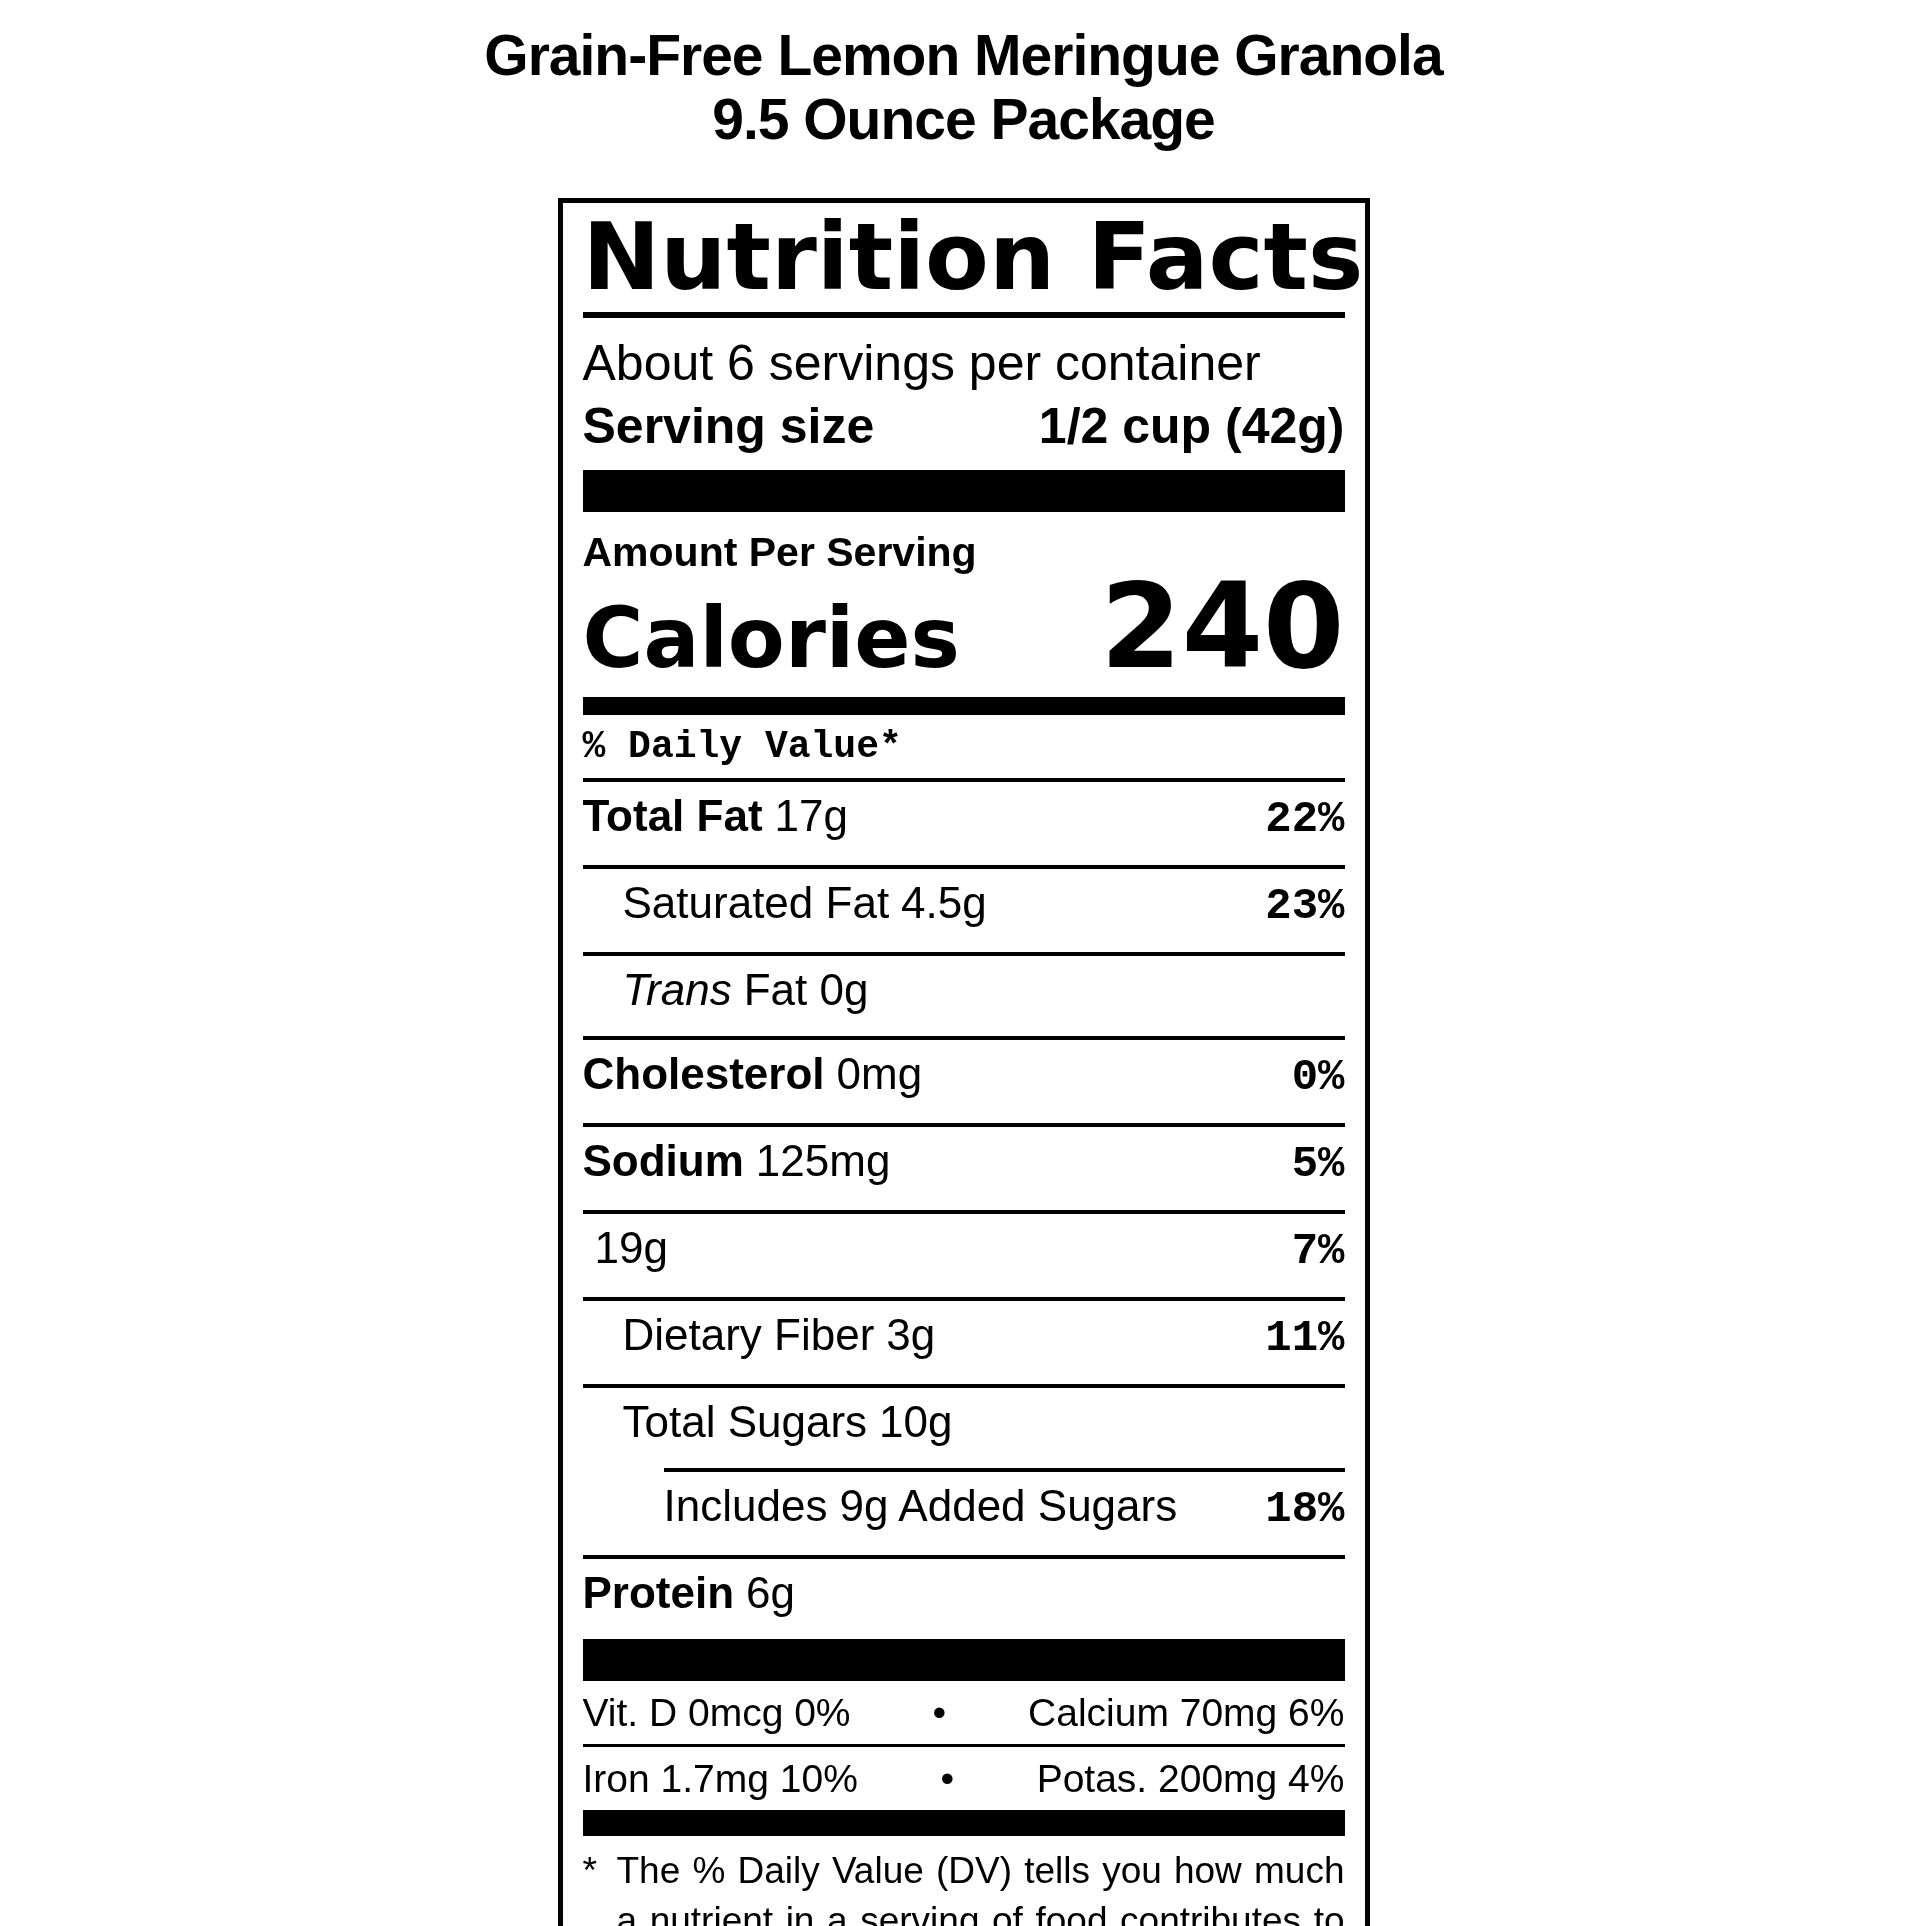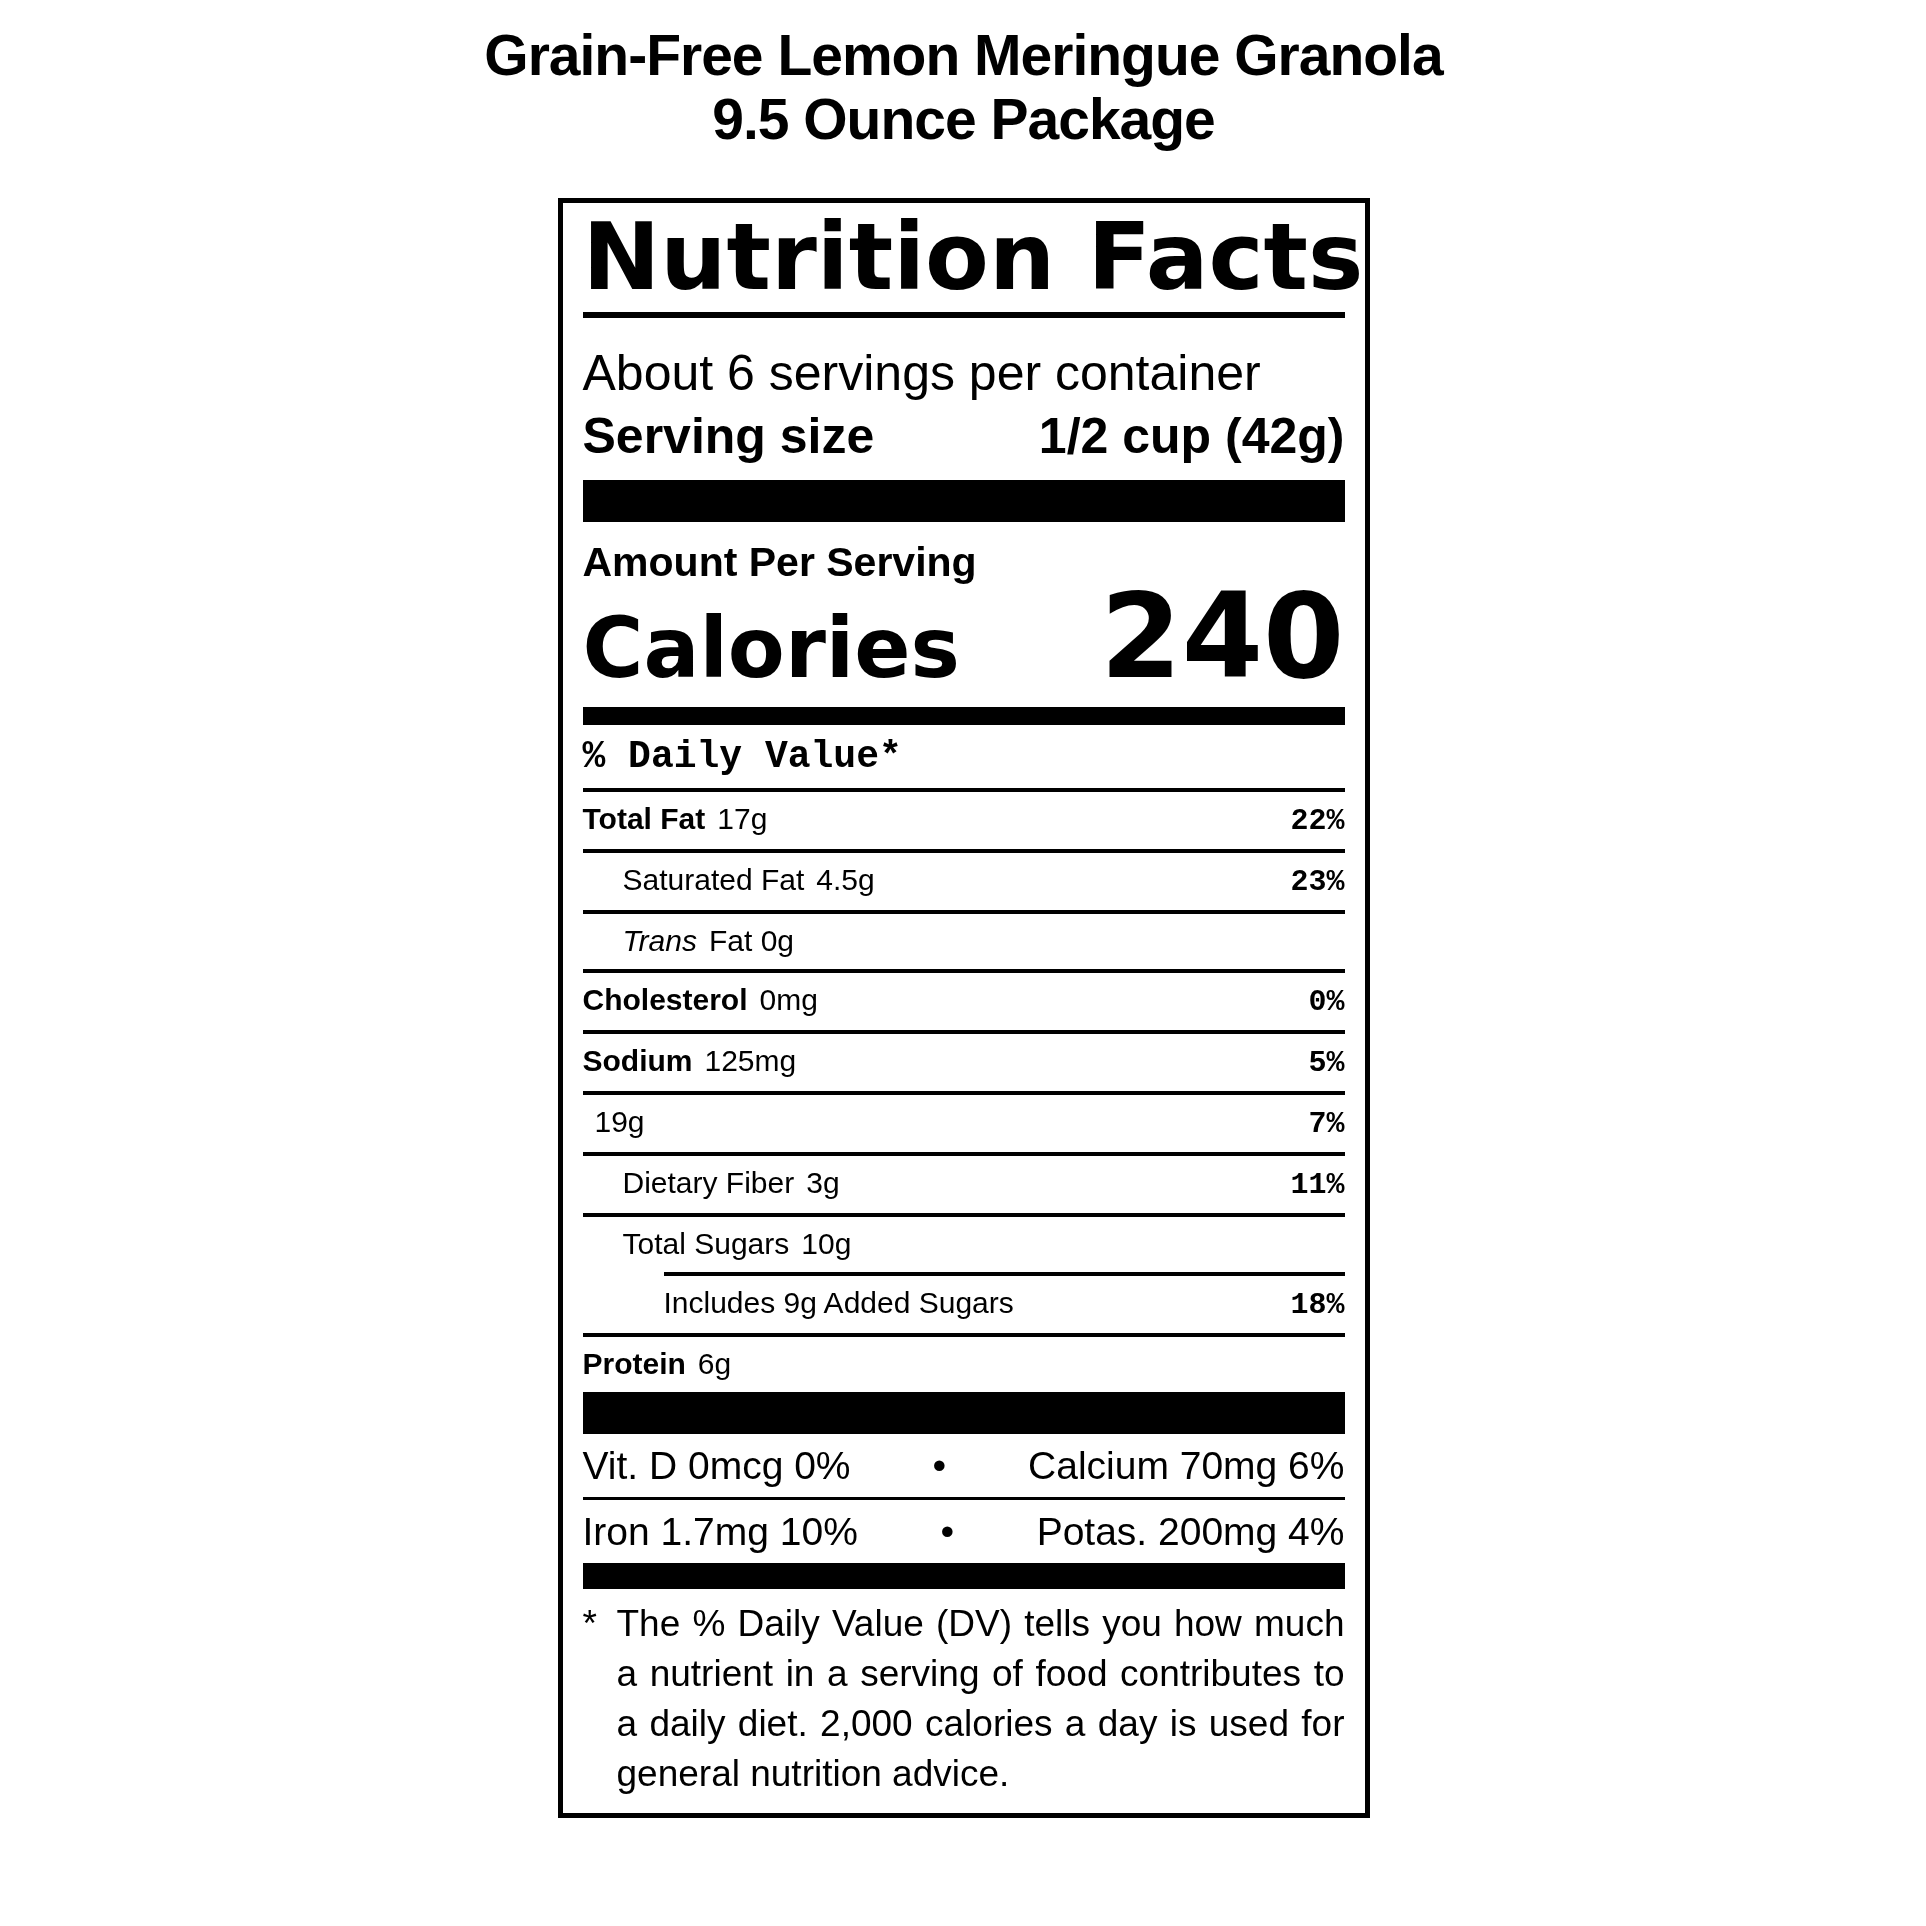--- a/index.html
+++ b/index.html
@@ -36,43 +36,43 @@
     white-space: nowrap;
   }
   .rule { background: #000; height: 4px; }
   .rule-6 { height: 6px; }
   .rule-3 { height: 3px; }
   .rule-ind { margin-left: 81px; }
   .bar { background: #000; }
   .bar-thick { height: 42px; }
   .bar-med { height: 18px; margin-top: 8px; }
   .bar-foot { height: 26px; }
-  .nf-servings { font-size: 50px; line-height: 1.25; margin-top: 24px; }
+  .nf-servings { font-size: 50px; line-height: 1.25; margin-top: 14px; }
   .nf-serving-size {
     display: flex; justify-content: space-between;
     font-weight: bold; font-size: 50px; line-height: 1.2;
     margin-top: 2px; margin-bottom: 14px;
   }
   .nf-aps { font-weight: bold; font-size: 41px; line-height: 1.0; margin-top: 20px; }
   .nf-cal {
     display: flex; justify-content: space-between; align-items: baseline;
   }
   .nf-cal-word {
     font-family: "DejaVu Sans", sans-serif;
     font-weight: bold; font-size: 83px; line-height: 1.2;
   }
   .nf-cal-num {
     font-family: "DejaVu Sans", sans-serif;
     font-weight: bold; font-size: 117px; line-height: 0.92;
   }
   .nf-dvh { font-weight: bold; font-size: 38px; padding: 10px 0 10px; font-family: Liberation Mono, monospace; }
   .nf-row {
     display: flex; align-items: baseline;
-    font-size: 30px; line-height: 1.0;
-    padding: 12px 0 13px;
+    font-size: 44px; line-height: 1.0;
+    padding: 12px 0 24px;
   }
   .nm.b { font-weight: bold; }
   .nm.it { font-style: italic; }
   .ind1 { padding-left: 40px; }
   .ind2 { padding-left: 81px; }
   .amt { margin-left: 12px; }
   .dv { margin-left: auto; font-weight: bold; font-family: Liberation Mono, monospace; }
   .micro {
     display: flex; justify-content: space-between; align-items: baseline;
     font-size: 39px; line-height: 1.0; padding: 12px 0;

